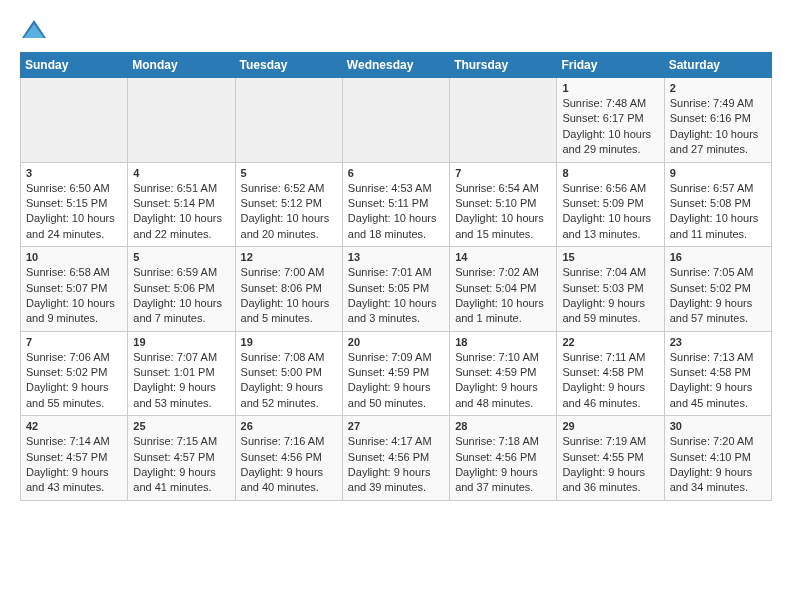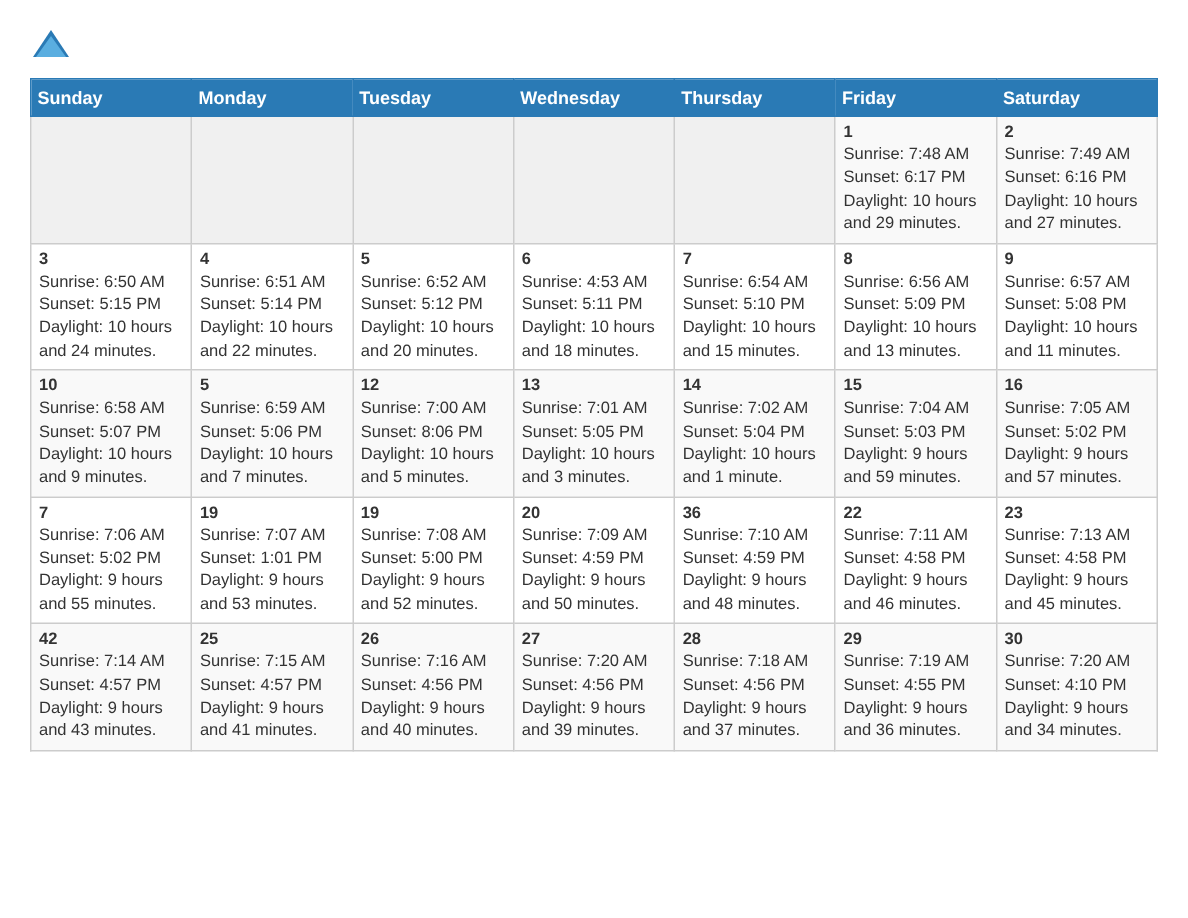--- a/index.html
+++ b/index.html
@@ -261,21 +261,21 @@
 Sunset: 5:00 PM
 Daylight: 9 hours and 52 minutes.</div>
           </td>
           <td>
             <span class="day-num">20</span>
             <div class="day-info">Sunrise: 7:09 AM
 Sunset: 4:59 PM
 Daylight: 9 hours and 50 minutes.</div>
           </td>
           <td>
-            <span class="day-num">36</span>
+            <span class="day-num">18</span>
             <div class="day-info">Sunrise: 7:10 AM
 Sunset: 4:59 PM
 Daylight: 9 hours and 48 minutes.</div>
           </td>
           <td>
             <span class="day-num">22</span>
             <div class="day-info">Sunrise: 7:11 AM
 Sunset: 4:58 PM
 Daylight: 9 hours and 46 minutes.</div>
           </td>
@@ -300,21 +300,21 @@
 Daylight: 9 hours and 41 minutes.</div>
           </td>
           <td>
             <span class="day-num">26</span>
             <div class="day-info">Sunrise: 7:16 AM
 Sunset: 4:56 PM
 Daylight: 9 hours and 40 minutes.</div>
           </td>
           <td>
             <span class="day-num">27</span>
-            <div class="day-info">Sunrise: 7:20 AM
+            <div class="day-info">Sunrise: 4:17 AM
 Sunset: 4:56 PM
 Daylight: 9 hours and 39 minutes.</div>
           </td>
           <td>
             <span class="day-num">28</span>
             <div class="day-info">Sunrise: 7:18 AM
 Sunset: 4:56 PM
 Daylight: 9 hours and 37 minutes.</div>
           </td>
           <td>

